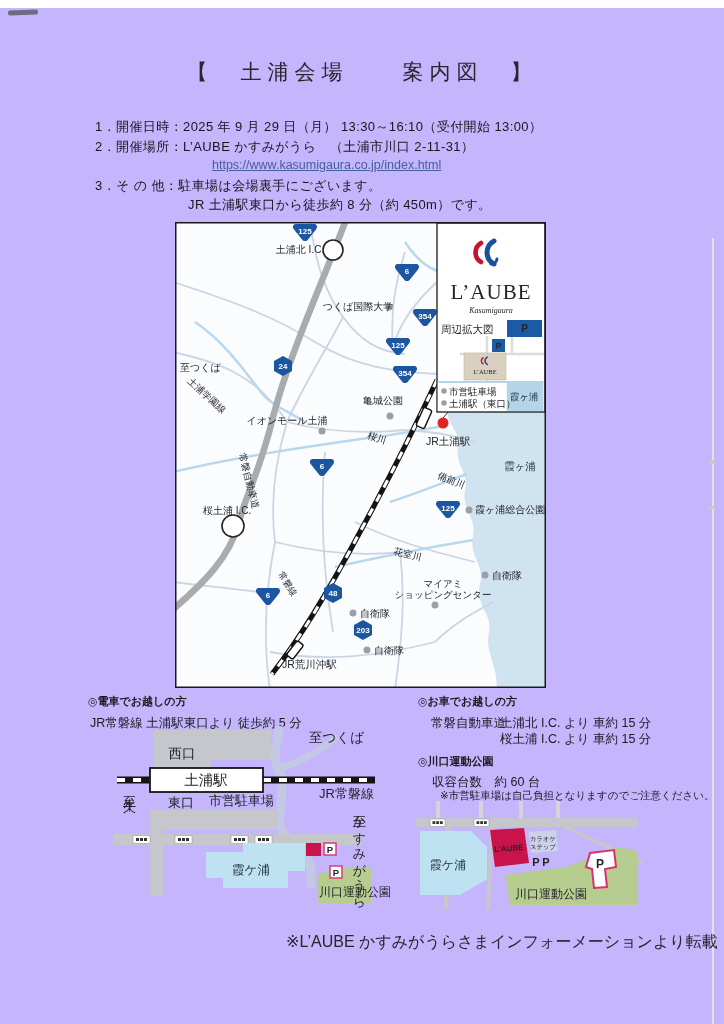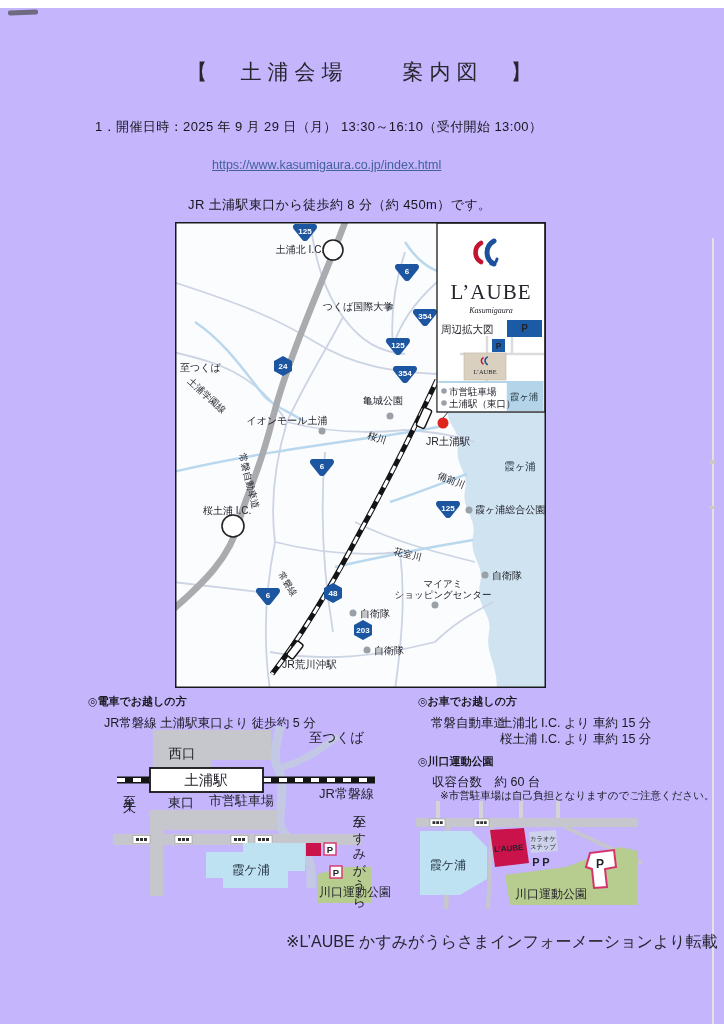--- a/index.html
+++ b/index.html
@@ -30,21 +30,23 @@
 <div class="page">
 
   <div class="artifact" style="left:8px;top:2px;width:30px;height:5px;transform:rotate(-2deg);"></div>
   <div class="edge" style="left:712px;top:230px;width:2px;height:790px;"></div>
   <div class="edge-nub" style="left:709px;top:452px;width:6px;height:4px;"></div>
   <div class="edge-nub" style="left:709px;top:498px;width:6px;height:3px;"></div>
 
   <div class="title">【　土浦会場　　案内図　】</div>
 
   <div class="info-line" style="left:95px;top:110px;">1．開催日時：2025 年 9 月 29 日（月） 13:30～16:10（受付開始 13:00）</div>
+  <div class="info-line" style="left:95px;top:130px;">2．開催場所：L’AUBE かすみがうら　（土浦市川口 2-11-31）</div>
   <a class="link" style="left:188px;top:150px;">https://www.kasumigaura.co.jp/index.html</a>
+  <div class="info-line" style="left:95px;top:169px;">3．そ の 他：駐車場は会場裏手にございます。</div>
   <div class="info-line" style="left:188px;top:188px;">JR 土浦駅東口から徒歩約 8 分（約 450m）です。</div>
 
   <svg style="left:175px;top:214px;" width="371" height="466" viewBox="0 0 371 466">
     <rect x="0" y="0" width="371" height="466" fill="#fbfcfe"></rect>
 
     <path fill="#cfe3f1" d="M268,168 L371,168 L371,466 L322,466 C322,440 310,432 314,410 C318,392 300,385 305,362
          C310,342 294,336 298,314 C302,295 286,288 290,268 C294,250 280,244 283,226
          C287,210 272,204 273,190 C274,180 268,174 268,168 Z"></path>
 
     <g stroke="#ccd4e4" stroke-width="1.8" fill="none">
@@ -209,21 +211,21 @@
       <circle cx="7" cy="180" r="2.8" fill="#9aa0a8"></circle>
       <text x="12" y="171.5" font-size="9.5">市営駐車場</text>
       <text x="12" y="183.5" font-size="9.5">土浦駅（東口）</text>
       <text x="87" y="177" text-anchor="middle" font-size="9.5" class="wlabel">霞ヶ浦</text>
     </g>
 
     <rect x="0.75" y="0.75" width="369.5" height="464.5" fill="none" stroke="#1a1a1a" stroke-width="1.5"></rect>
   </svg>
 
   <div class="heading" style="left:88px;top:686px;">◎電車でお越しの方</div>
-  <div class="subtext" style="left:104px;top:707px;">JR常磐線 土浦駅東口より 徒歩約 5 分</div>
+  <div class="subtext" style="left:90px;top:707px;">JR常磐線 土浦駅東口より 徒歩約 5 分</div>
 
   <svg style="left:113px;top:718px;" width="292" height="196" viewBox="0 0 292 196">
 
     <rect x="40" y="4" width="58" height="38" fill="#c6c6cd"></rect>
     <rect x="98" y="4" width="60" height="30" fill="#c6c6cd"></rect>
 
     <g stroke="#c3c9e4" fill="none">
       <path d="M167,0 C164,18 159,30 165,42 C171,55 169,72 167,90 C165,102 172,110 181,117 C191,124 197,133 198,143 L198,162" stroke-width="9"></path>
       <path d="M165,42 C185,38 205,26 225,10" stroke-width="7"></path>
     </g>

